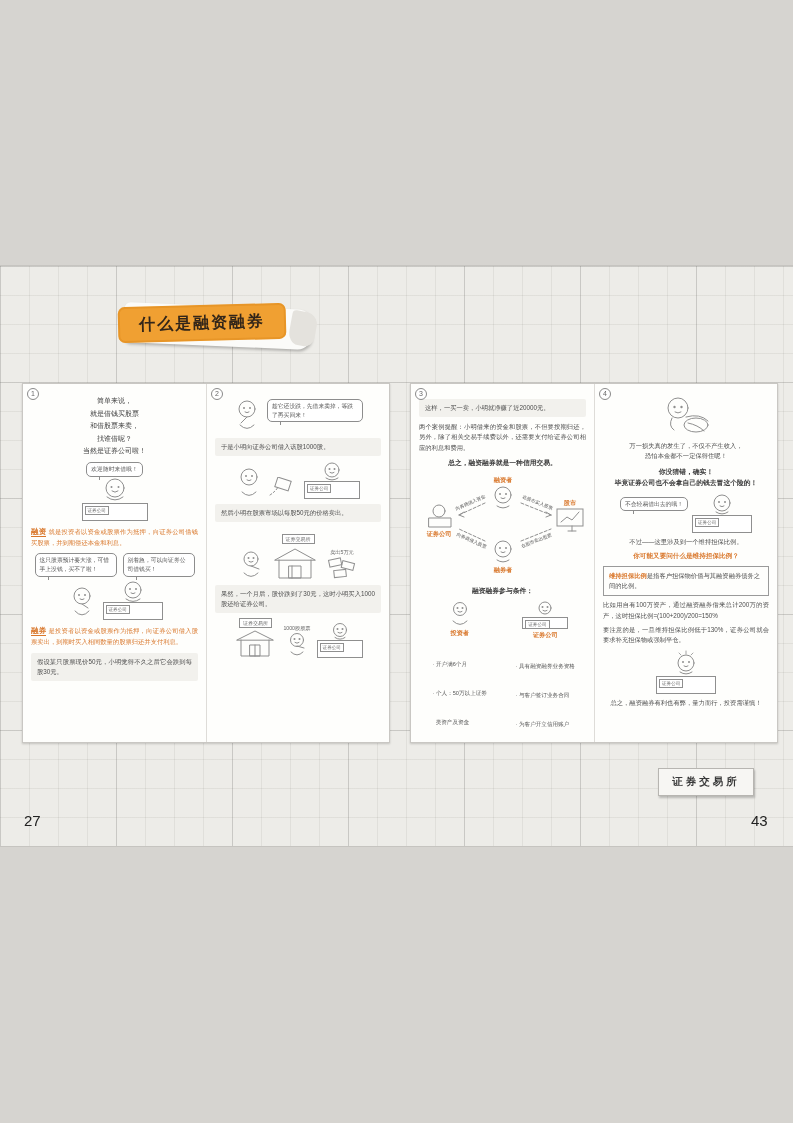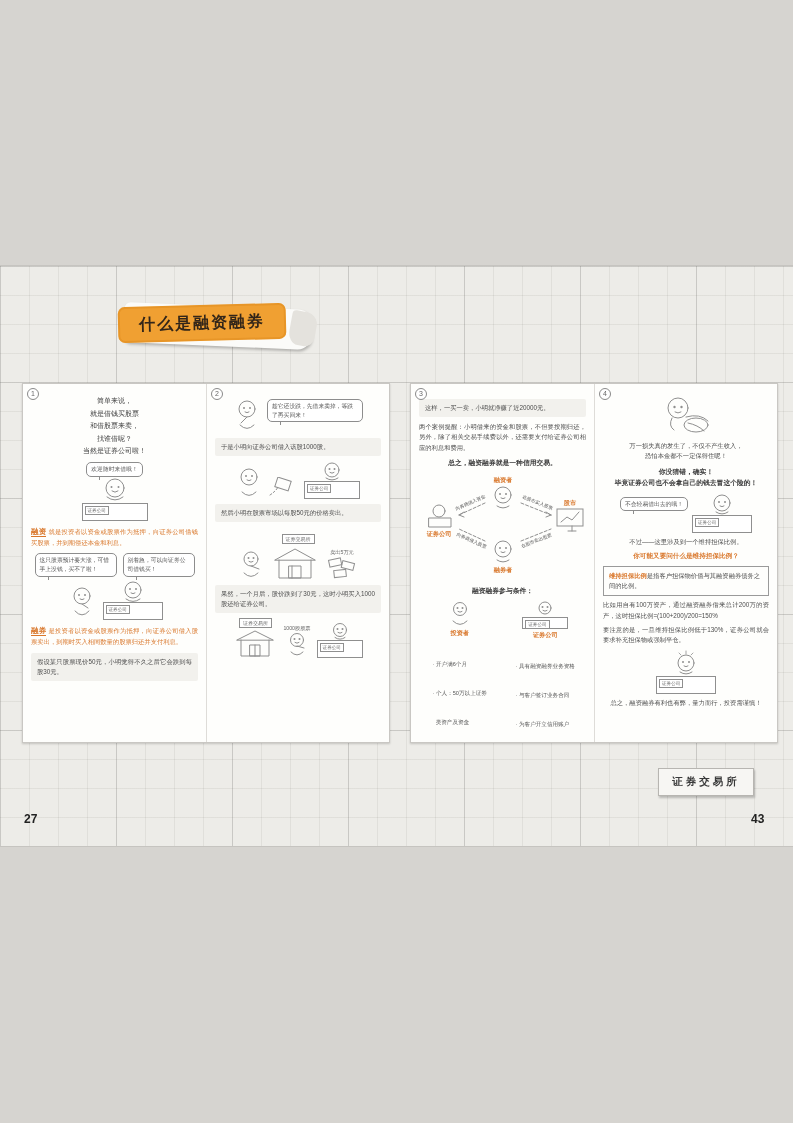--- a/index.html
+++ b/index.html
@@ -75,21 +75,21 @@
   .tinylbl{font-size:5.2px;color:#666;}
   .blist{font-size:5.6px;line-height:1.75;color:#555;white-space:pre;}
   .olabel{color:#d9772b;font-weight:bold;font-size:6.2px;text-align:center;margin:2px 0;}
   
   .brand-sticker{
     position:absolute;left:658px;top:768px;width:94px;height:26px;background:#f7f6f3;
     border:1px solid #b7b5b1;box-shadow:1px 2px 2px rgba(0,0,0,.22);
     display:flex;align-items:center;justify-content:center;
   }
   .brand-sticker .b{font-size:10.5px;font-weight:bold;color:#3a3a3a;letter-spacing:3px;}
-  .pagenum{position:absolute;top:812px;font-size:12px;font-weight:bold;color:#222;}
+  .pagenum{position:absolute;top:812px;font-size:15px;font-weight:normal;color:#222;}
   .pagenum.l{left:24px;} .pagenum.r{left:751px;}
   svg text{font-family:"Liberation Sans","DejaVu Sans",sans-serif;}
 </style>
 </head>
 <body>
 
 <div class="band"></div>
 
 <div class="title-wrap">
   <div class="title-peel"></div>

